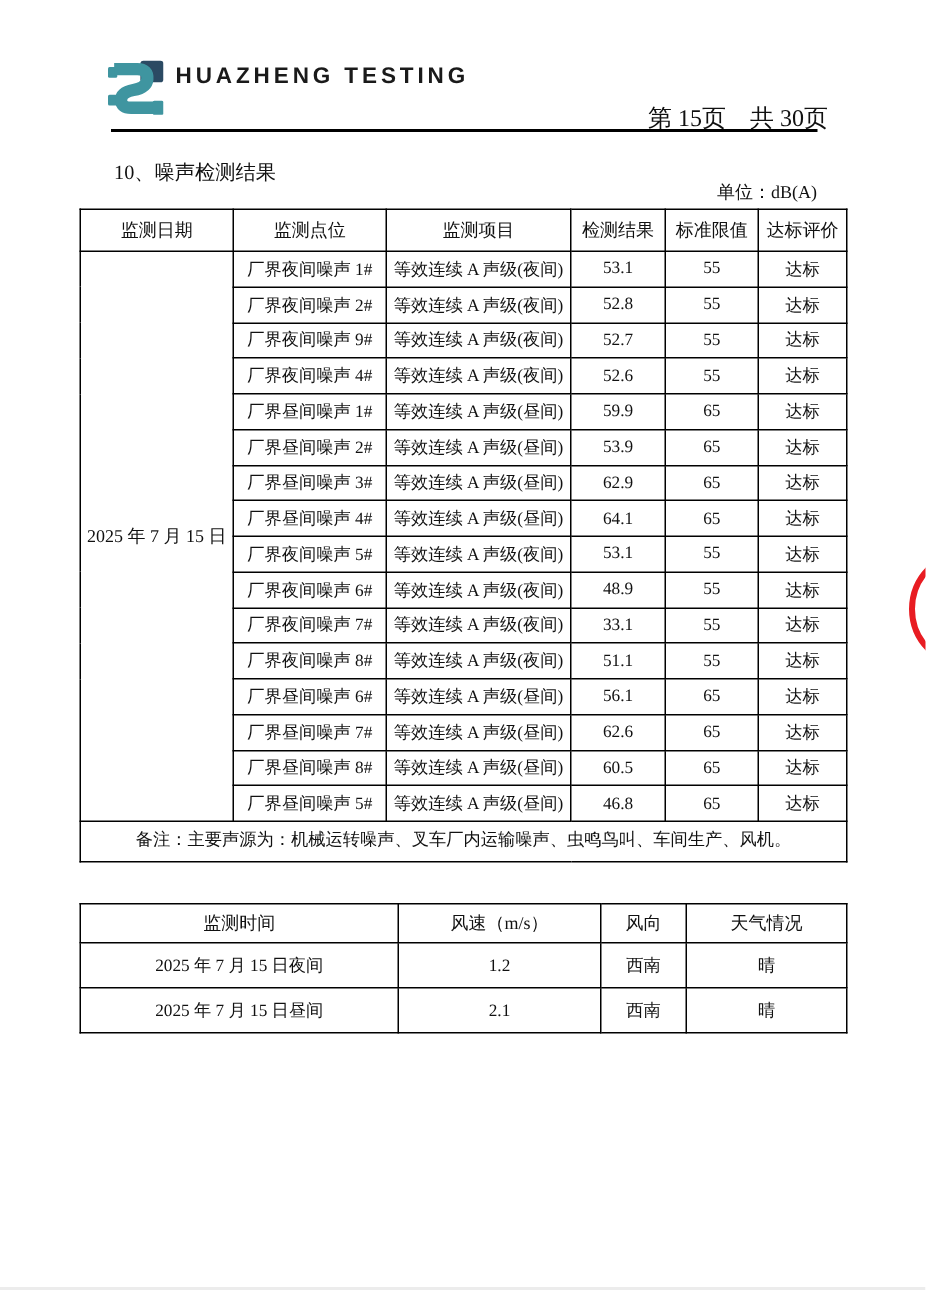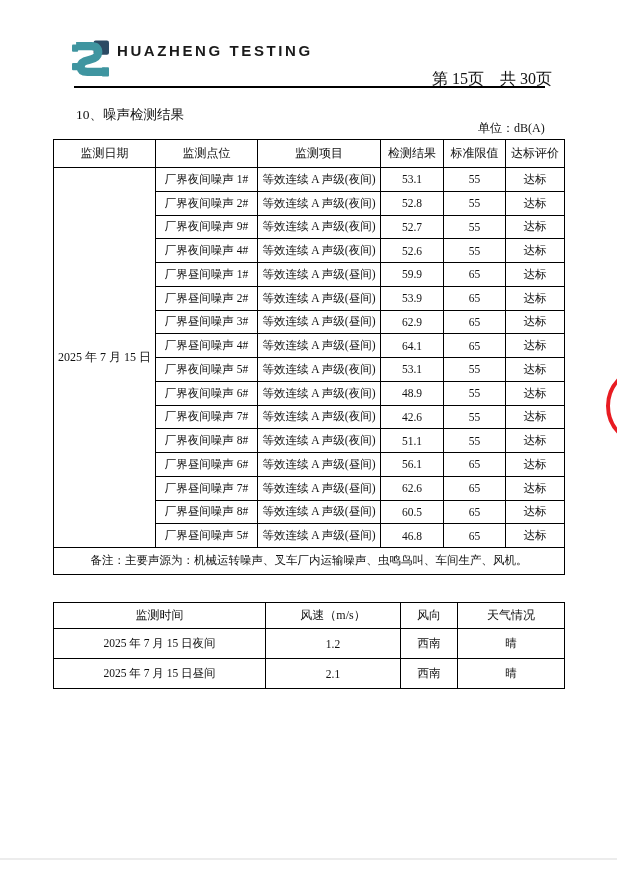--- a/index.html
+++ b/index.html
@@ -159,21 +159,21 @@
     <tr class="data">
       <td>厂界夜间噪声 6#</td>
       <td>等效连续 A 声级(夜间)</td>
       <td>48.9</td>
       <td>55</td>
       <td>达标</td>
     </tr>
     <tr class="data">
       <td>厂界夜间噪声 7#</td>
       <td>等效连续 A 声级(夜间)</td>
-      <td>42.6</td>
+      <td>33.1</td>
       <td>55</td>
       <td>达标</td>
     </tr>
     <tr class="data">
       <td>厂界夜间噪声 8#</td>
       <td>等效连续 A 声级(夜间)</td>
       <td>51.1</td>
       <td>55</td>
       <td>达标</td>
     </tr>

